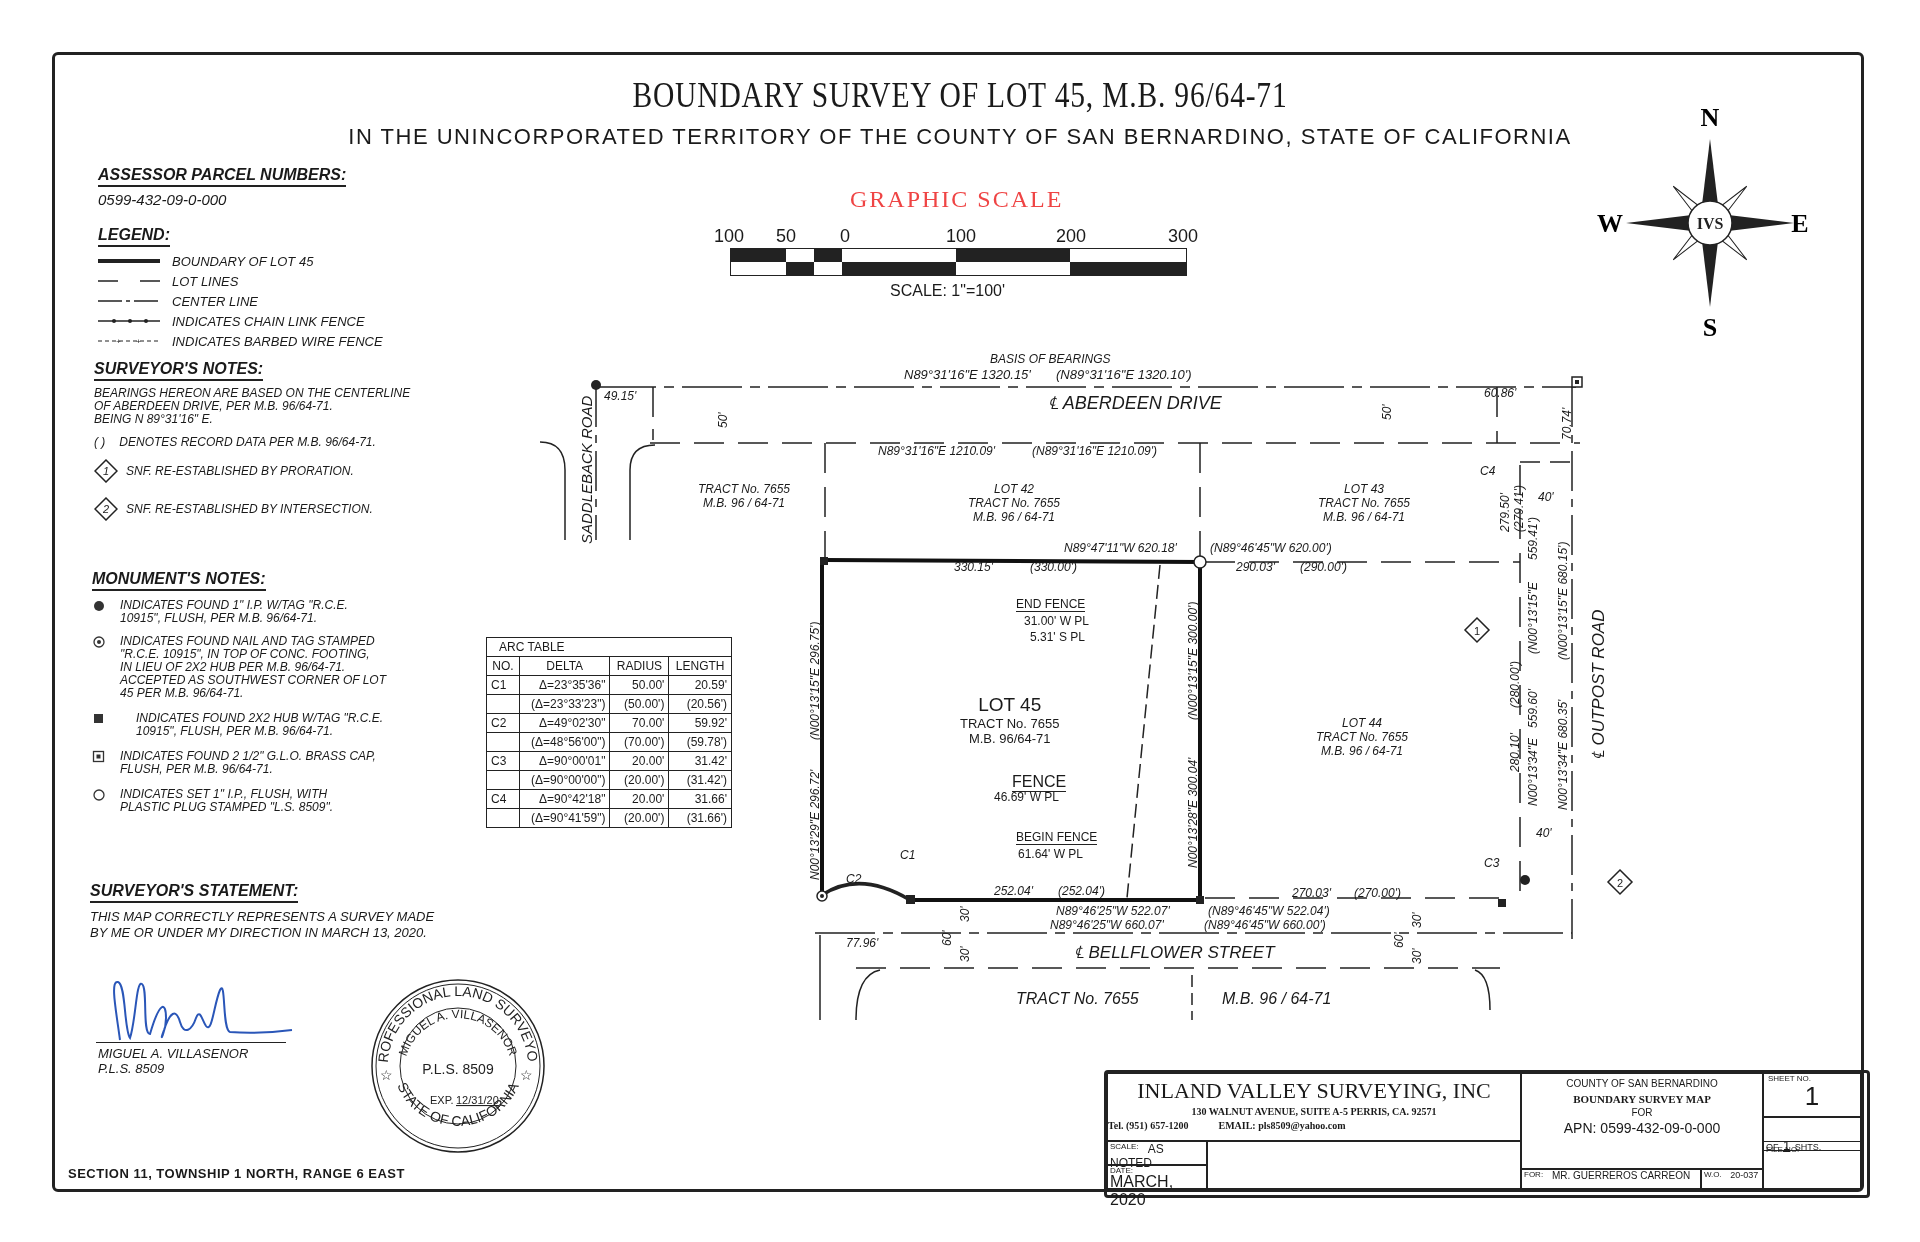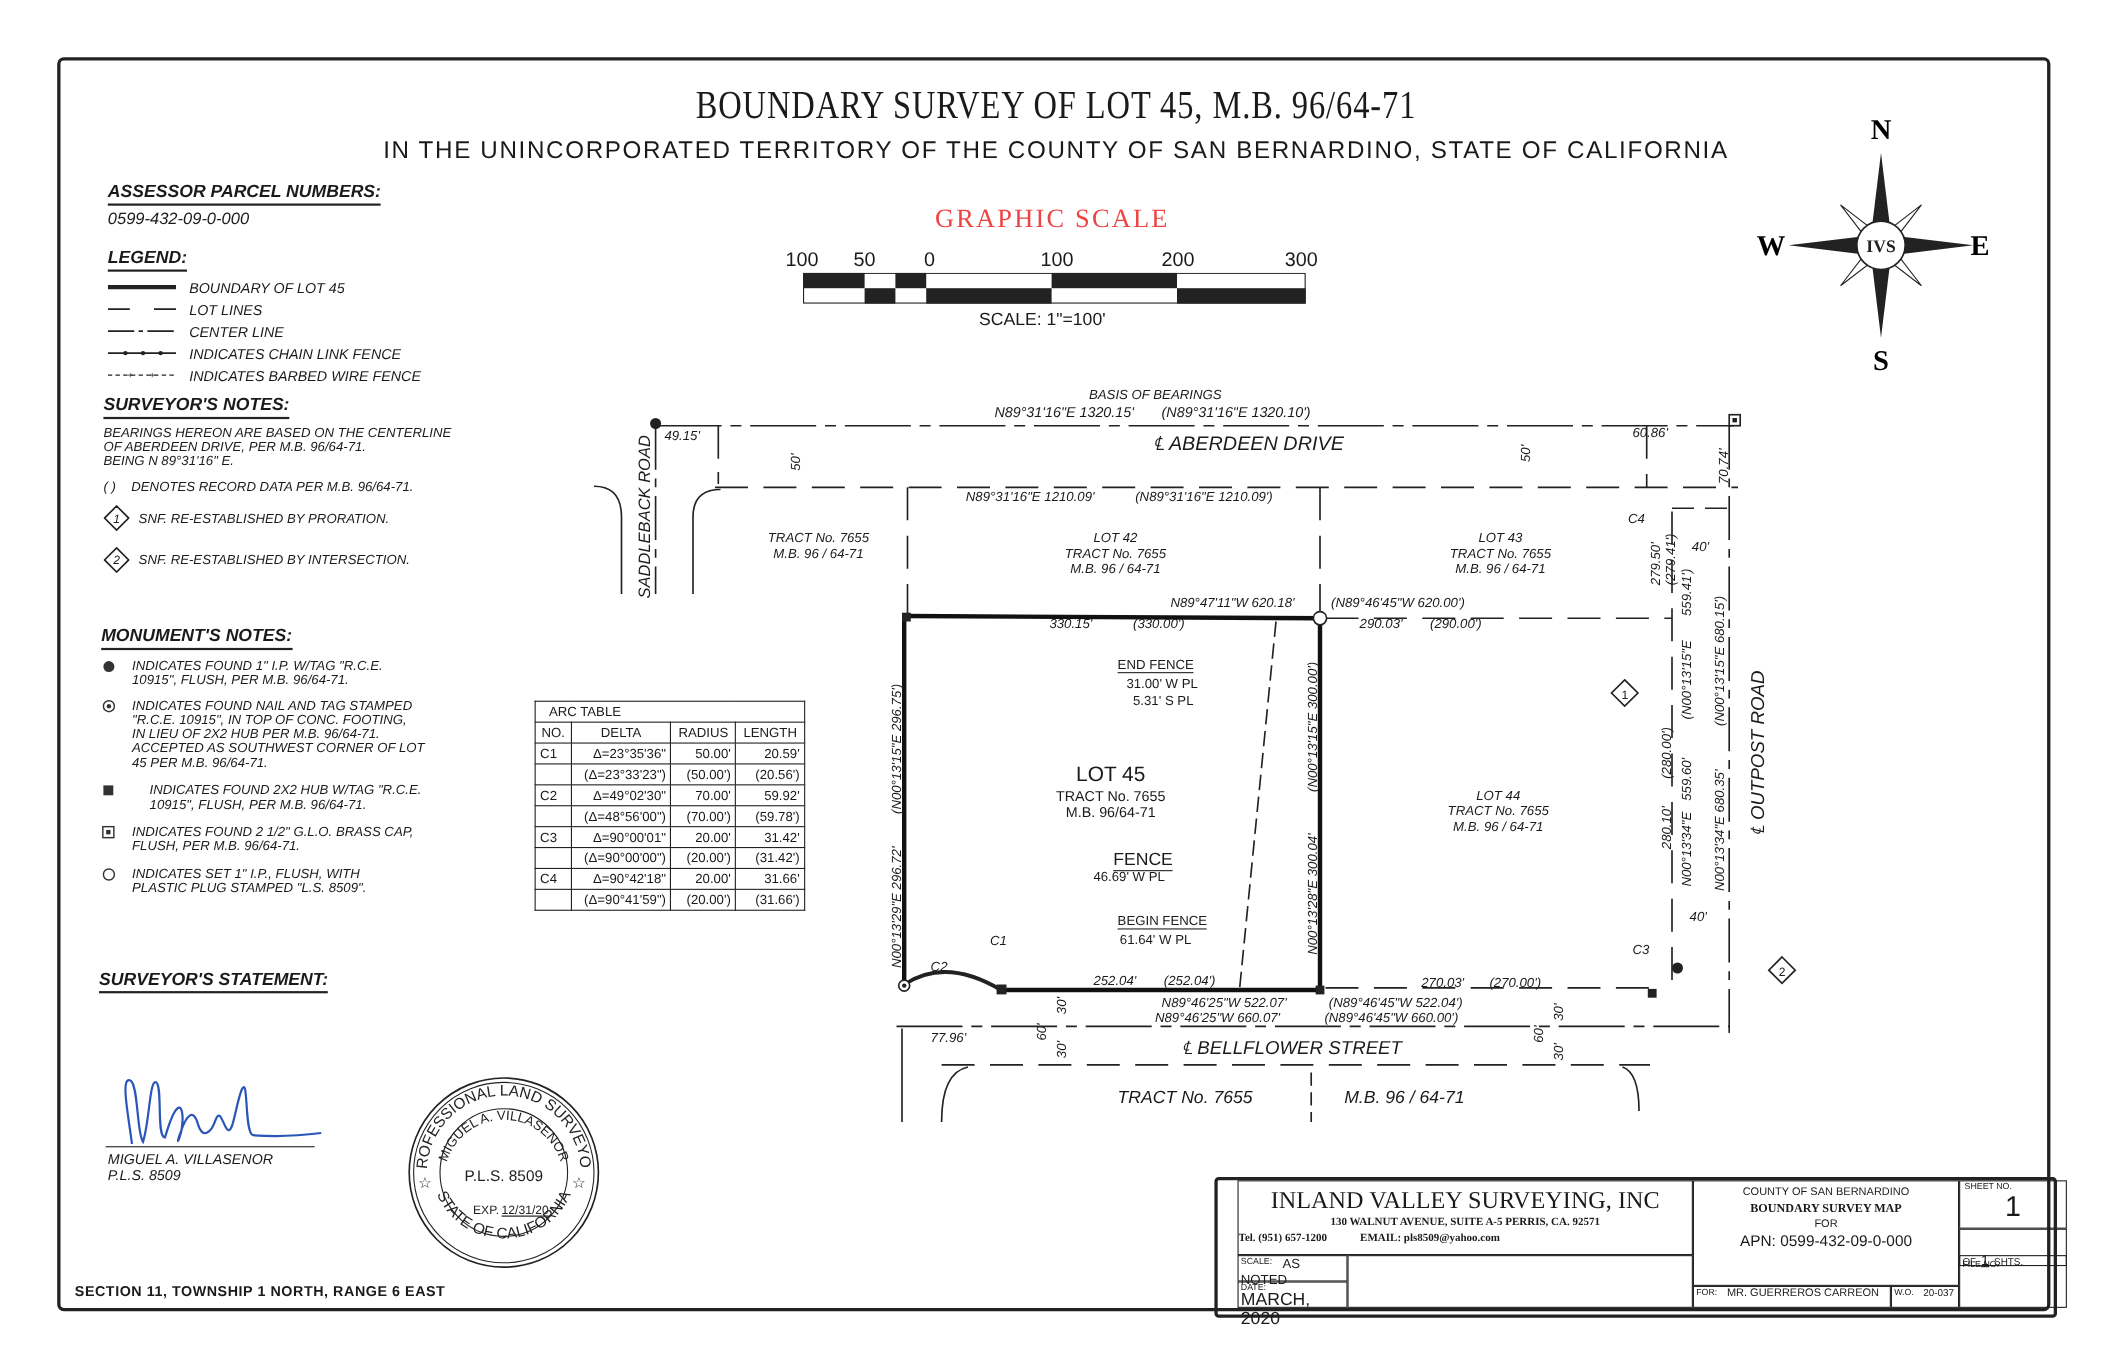--- a/index.html
+++ b/index.html
@@ -11,21 +11,21 @@
   .title{left:0;width:1920px;top:74px;text-align:center;font-size:36px;letter-spacing:1px;transform:scaleX(0.82);transform-origin:960px 0;}
   .subtitle{left:0;width:1920px;top:124px;text-align:center;font-size:22px;letter-spacing:1.5px;}
   .hdr{font-size:16px;font-weight:bold;font-style:italic;border-bottom:2px solid #222;padding-bottom:1px;display:inline-block;}
   .small{font-size:12px;font-style:italic;line-height:13px;}
   .legend-row{display:flex;align-items:center;height:20px;font-size:13px;font-style:italic;}
   .legend-sym{width:62px;height:10px;margin-right:12px;position:relative;}
   .arc-table{border-collapse:collapse;font-size:12px;}
   .arc-table td,.arc-table th{border:1.5px solid #222;padding:1px 4px;height:16px;font-weight:normal;}
   .arc-table td.r{text-align:right;}
   .tb{border:3px solid #222;border-radius:4px;}
-  .tb-cell{position:absolute;border:1.5px solid #222;box-sizing:border-box;margin-left:18px;}
+  .tb-cell{position:absolute;border:1.5px solid #222;box-sizing:border-box;}
   .lbl{position:absolute;font-style:italic;font-size:13px;white-space:nowrap;}
   .rot{transform-origin:0 0;}
 </style>
 </head>
 <body>
 
 <div class="sheet"></div>
 
 <div class="abs serif title">BOUNDARY SURVEY OF LOT 45, M.B. 96/64-71</div>
 <div class="abs subtitle">IN THE UNINCORPORATED TERRITORY OF THE COUNTY OF SAN BERNARDINO, STATE OF CALIFORNIA</div>
@@ -152,20 +152,24 @@
       </svg>
     <div>
         <div>INDICATES SET 1" I.P., FLUSH, WITH</div>
         <div>PLASTIC PLUG STAMPED "L.S. 8509".</div>
       </div>
   </div>
 </div>
 
 <div class="abs" style="left:90px;top:882px;width:360px;">
   <div class="hdr">SURVEYOR'S STATEMENT:</div>
+  <div style="font-size:13px;font-style:italic;margin-top:6px;line-height:16px;">
+    <div>THIS MAP CORRECTLY REPRESENTS A SURVEY MADE</div>
+    <div>BY ME OR UNDER MY DIRECTION IN MARCH 13, 2020.</div>
+  </div>
 </div>
 <svg class="abs" style="left:96px;top:960px;" width="200" height="90">
   <path d="M24,80 C20,50 14,20 22,22 C30,24 28,70 34,78 C40,60 40,20 46,24 C52,28 46,74 54,74 C64,40 70,42 70,58 C70,72 62,86 68,70 C74,52 80,48 84,62 C88,76 96,70 100,58 C104,48 106,60 110,66 C116,74 118,44 124,30 C130,18 126,70 134,72 C160,74 180,72 196,70" fill="none" stroke="#2a56b8" stroke-width="2"></path>
 </svg>
 <div class="abs" style="left:96px;top:1042px;width:190px;border-top:1.5px solid #222;"></div>
 <div class="abs it" style="left:98px;top:1046px;font-size:13px;line-height:15px;">
   <div>MIGUEL A. VILLASENOR</div>
   <div>P.L.S. 8509</div>
 </div>
 

